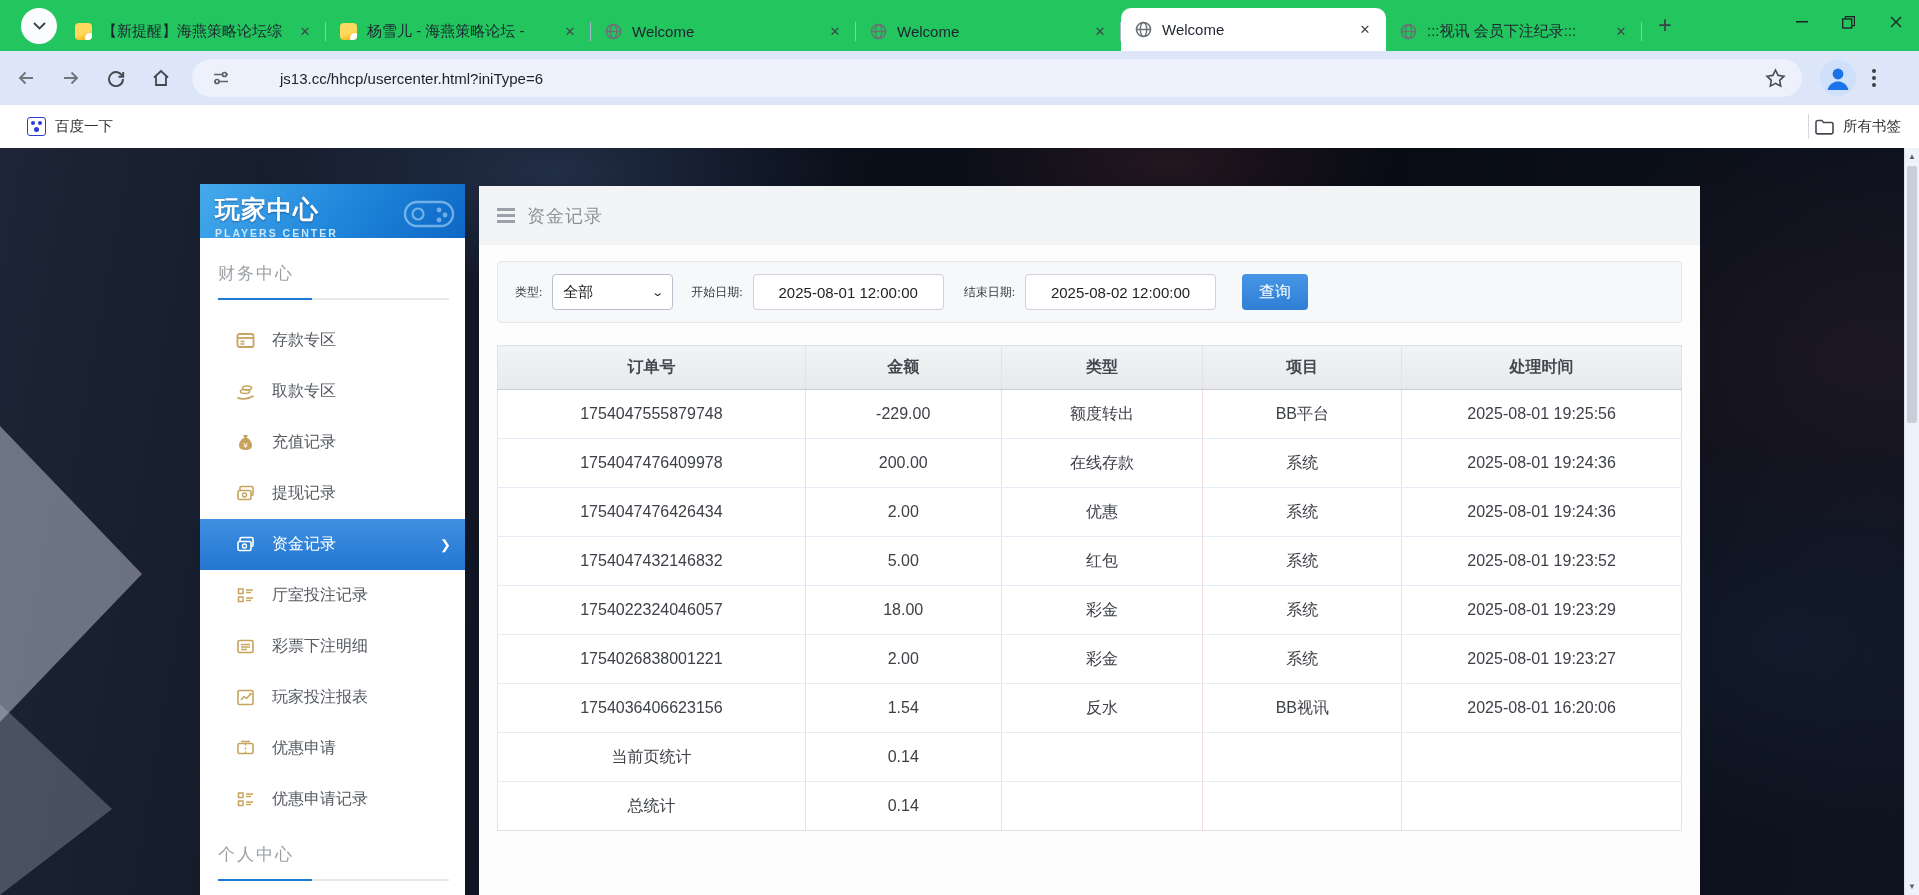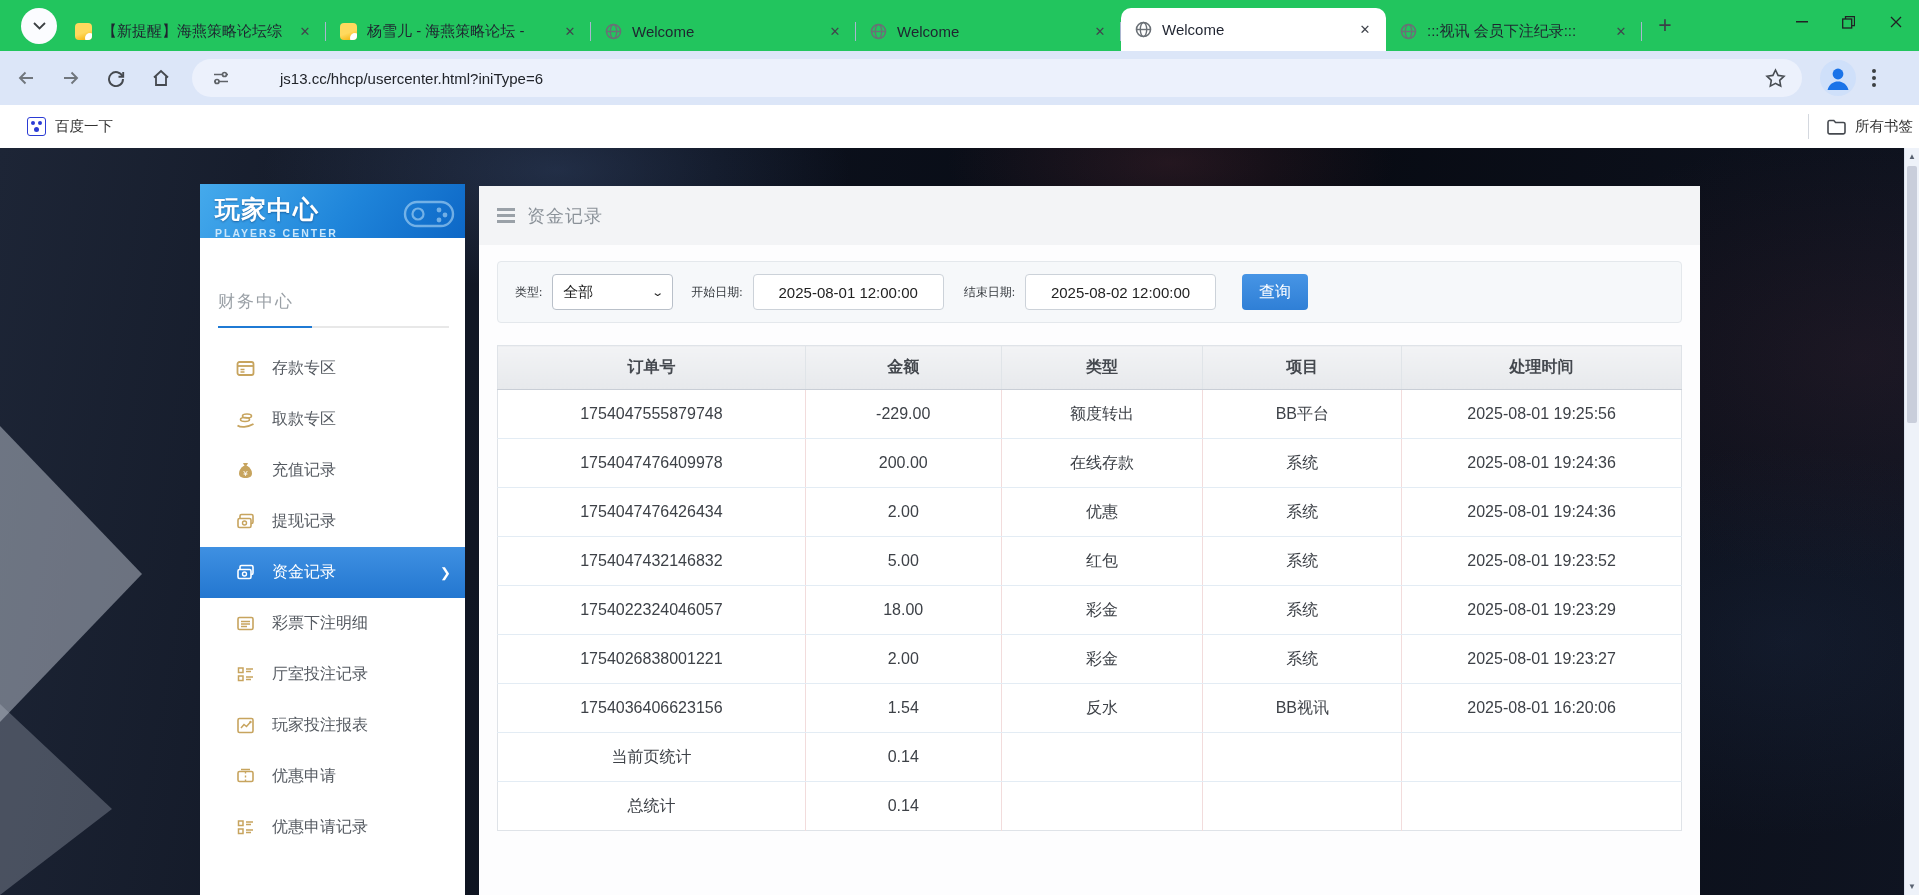--- a/index.html
+++ b/index.html
@@ -48,21 +48,21 @@
   .menu-dots i { width:4px; height:4px; border-radius:50%; background:#3c4043; }
 
   .bookmarks { position:absolute; left:0; top:105px; width:1919px; height:43px;
     background:#ffffff; display:flex; align-items:center; }
   .bm-item { display:flex; align-items:center; gap:9px; font-size:14.5px; color:#333; margin-left:27px; }
   .baidu-ic { width:19px; height:19px; border:1.5px solid #2b3bd4; border-radius:3px;
     position:relative; }
   .baidu-ic i { position:absolute; width:4px; height:4px; border-radius:50%; background:#2b3bd4; }
   .baidu-ic i:nth-child(1){ left:3px; top:3px; } .baidu-ic i:nth-child(2){ right:3px; top:3px; }
   .baidu-ic i:nth-child(3){ left:6px; bottom:3px; width:5px; height:5px; }
-  .bm-right { position:absolute; right:6px; display:flex; align-items:center; gap:9px;
+  .bm-right { position:absolute; right:18px; display:flex; align-items:center; gap:9px;
     font-size:14.5px; color:#333; }
   .bm-sep { position:absolute; right:110px; width:1px; height:25px; background:#d4d8df; }
 
   
   .page { position:absolute; left:0; top:148px; width:1919px; height:747px;
     background:
       radial-gradient(420px 170px at 29% 3%, rgba(72,98,145,.32), transparent 70%),
       radial-gradient(320px 130px at 61% 2%, rgba(135,62,72,.22), transparent 70%),
       radial-gradient(520px 320px at 97% 28%, rgba(95,48,62,.18), transparent 70%),
       radial-gradient(420px 280px at 93% 66%, rgba(48,72,115,.16), transparent 70%),
@@ -76,21 +76,21 @@
   .sidebar { position:absolute; left:200px; top:184px; width:265px; height:711px;
     background:#ffffff; }
   .sb-header { height:54px; background:linear-gradient(125deg,#45aaec 0%,#1f85da 55%,#0d67c6 100%);
     position:relative; padding:9px 0 0 15px; overflow:hidden; }
   .sb-title { color:#fff; font-size:25px; font-weight:bold; letter-spacing:1px;
     text-shadow:0 1px 2px rgba(0,40,90,.45); }
   .sb-sub { color:#c9e6fb; font-size:10.5px; font-weight:bold; letter-spacing:2px; margin-top:1px; }
   .sb-pad-ic { position:absolute; right:10px; top:12px; opacity:.55; }
   .sb-section { padding:24px 0 0 18px; }
   .sb-section-2 { padding-top:18px; }
-  .sb-heading { font-size:17px; color:#9aa0a6; letter-spacing:2px;margin-top:28px; }
+  .sb-heading { font-size:17px; color:#9aa0a6; letter-spacing:2px; }
   .sb-rule { margin-top:13px; width:231px; height:2px; background:#e8e8e8; position:relative; }
   .sb-rule::before { content:""; position:absolute; left:0; top:0; width:94px; height:2px;
     background:#1f7ad4; }
   .sb-menu { margin-top:15px; }
   .sb-item { height:51px; display:flex; align-items:center; padding-left:36px;
     color:#555a61; font-size:16px; position:relative; }
   .sb-item .mi { width:19px; height:19px; margin-right:17px; flex:0 0 19px; display:flex; }
   .sb-item.active { background:linear-gradient(180deg,#3f90e2,#2377d0); color:#fff; }
   .sb-item.active .chev { position:absolute; right:14px; color:#fff; font-size:13px; }
 
@@ -373,35 +373,35 @@
             <rect x="2" y="6.5" width="13" height="9" rx="1.5" fill="#2e82d8" stroke="#ffffff" stroke-width="1.6"></rect>
             <circle cx="8.5" cy="11" r="2" fill="none" stroke="#ffffff" stroke-width="1.4"></circle>
           </svg>
         </span>
       <span>资金记录</span>
       <span class="chev">❯</span>
     </div>
     <div class="sb-item">
       <span class="mi">
           <svg width="19" height="19" viewBox="0 0 19 19">
-            <rect x="2" y="3.5" width="15" height="12" rx="1.5" fill="none" stroke="#c7a45e" stroke-width="1.6"></rect>
-            <path d="M5 7.5h9M5 10h9M5 12.5h6" stroke="#c7a45e" stroke-width="1.4"></path>
-          </svg>
-        </span>
-      <span>彩票下注明细</span>
-    </div>
-    <div class="sb-item">
-      <span class="mi">
-          <svg width="19" height="19" viewBox="0 0 19 19">
             <rect x="2.5" y="3" width="4.5" height="4.5" fill="none" stroke="#c7a45e" stroke-width="1.5"></rect>
             <rect x="2.5" y="11" width="4.5" height="4.5" fill="none" stroke="#c7a45e" stroke-width="1.5"></rect>
             <path d="M10 4h7M10 6.5h5M10 12h7M10 14.5h5" stroke="#c7a45e" stroke-width="1.5"></path>
           </svg>
         </span>
       <span>厅室投注记录</span>
+    </div>
+    <div class="sb-item">
+      <span class="mi">
+          <svg width="19" height="19" viewBox="0 0 19 19">
+            <rect x="2" y="3.5" width="15" height="12" rx="1.5" fill="none" stroke="#c7a45e" stroke-width="1.6"></rect>
+            <path d="M5 7.5h9M5 10h9M5 12.5h6" stroke="#c7a45e" stroke-width="1.4"></path>
+          </svg>
+        </span>
+      <span>彩票下注明细</span>
     </div>
     <div class="sb-item">
       <span class="mi">
           <svg width="19" height="19" viewBox="0 0 19 19">
             <rect x="2" y="2.5" width="15" height="14" rx="1.5" fill="none" stroke="#c7a45e" stroke-width="1.6"></rect>
             <path d="M5 12l3-3.5 2.5 2L14.5 6" fill="none" stroke="#c7a45e" stroke-width="1.5"></path>
             <circle cx="14.5" cy="6" r="1.2" fill="#c7a45e"></circle>
           </svg>
         </span>
       <span>玩家投注报表</span>

